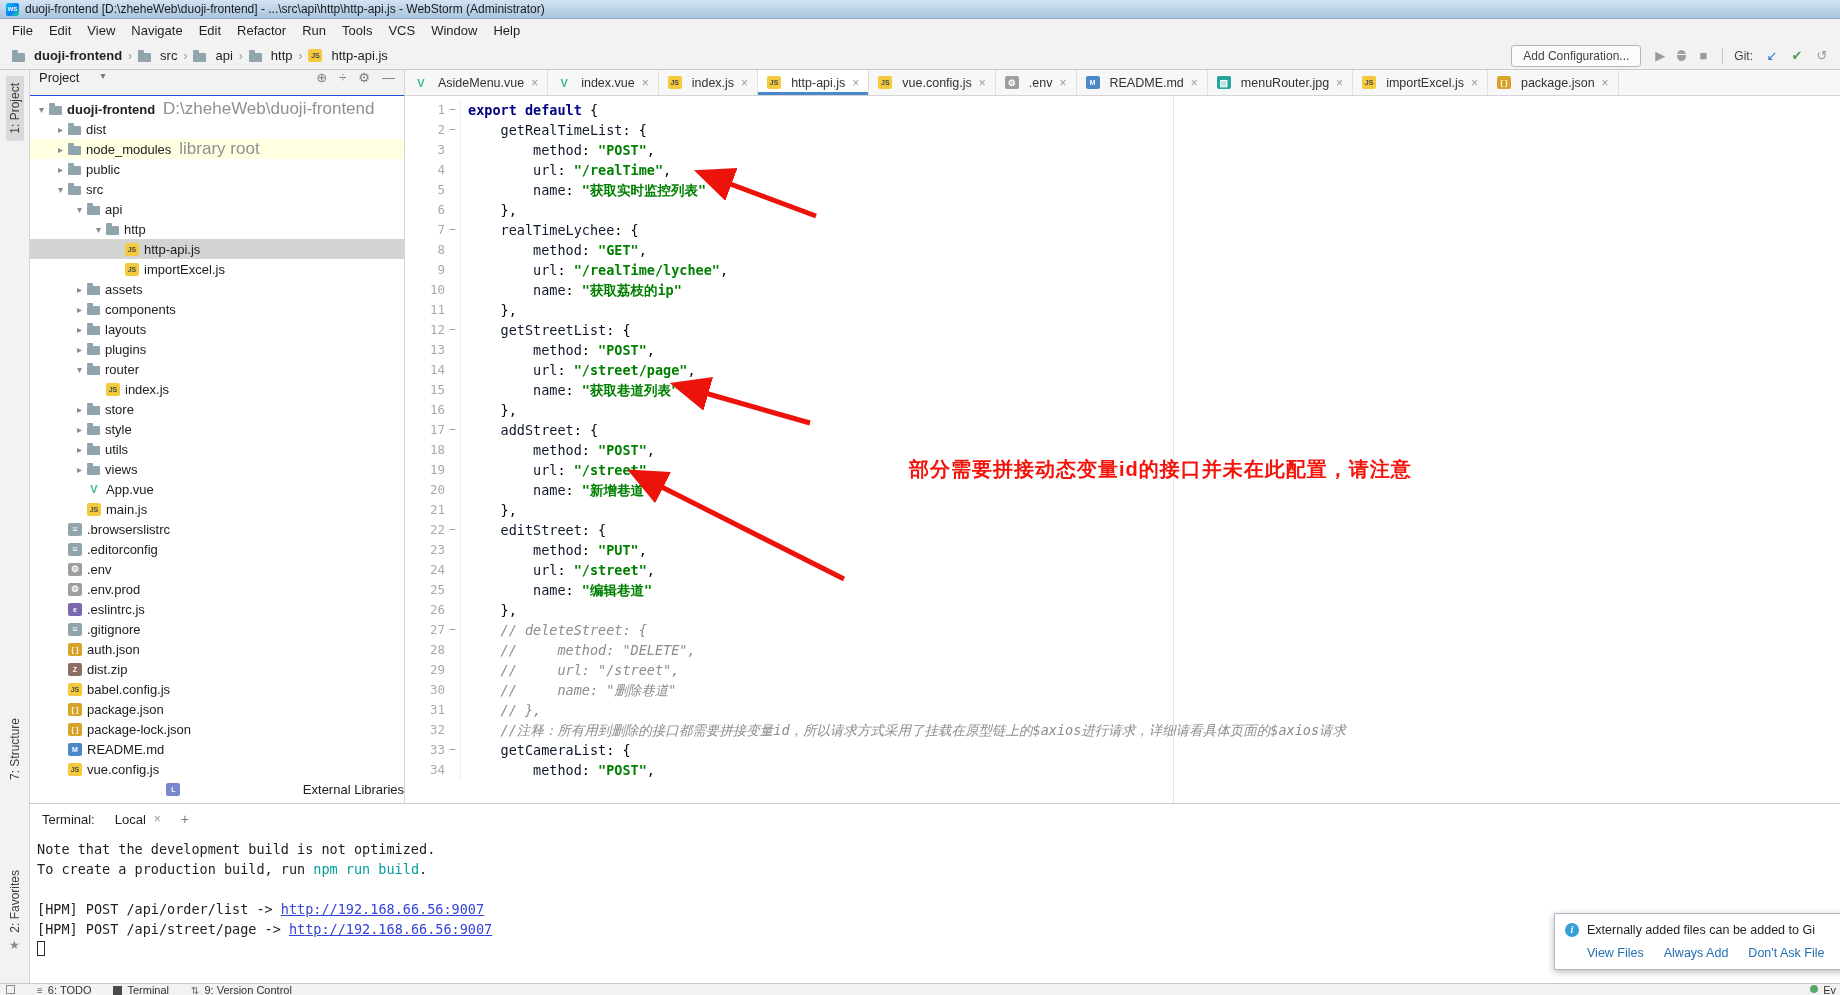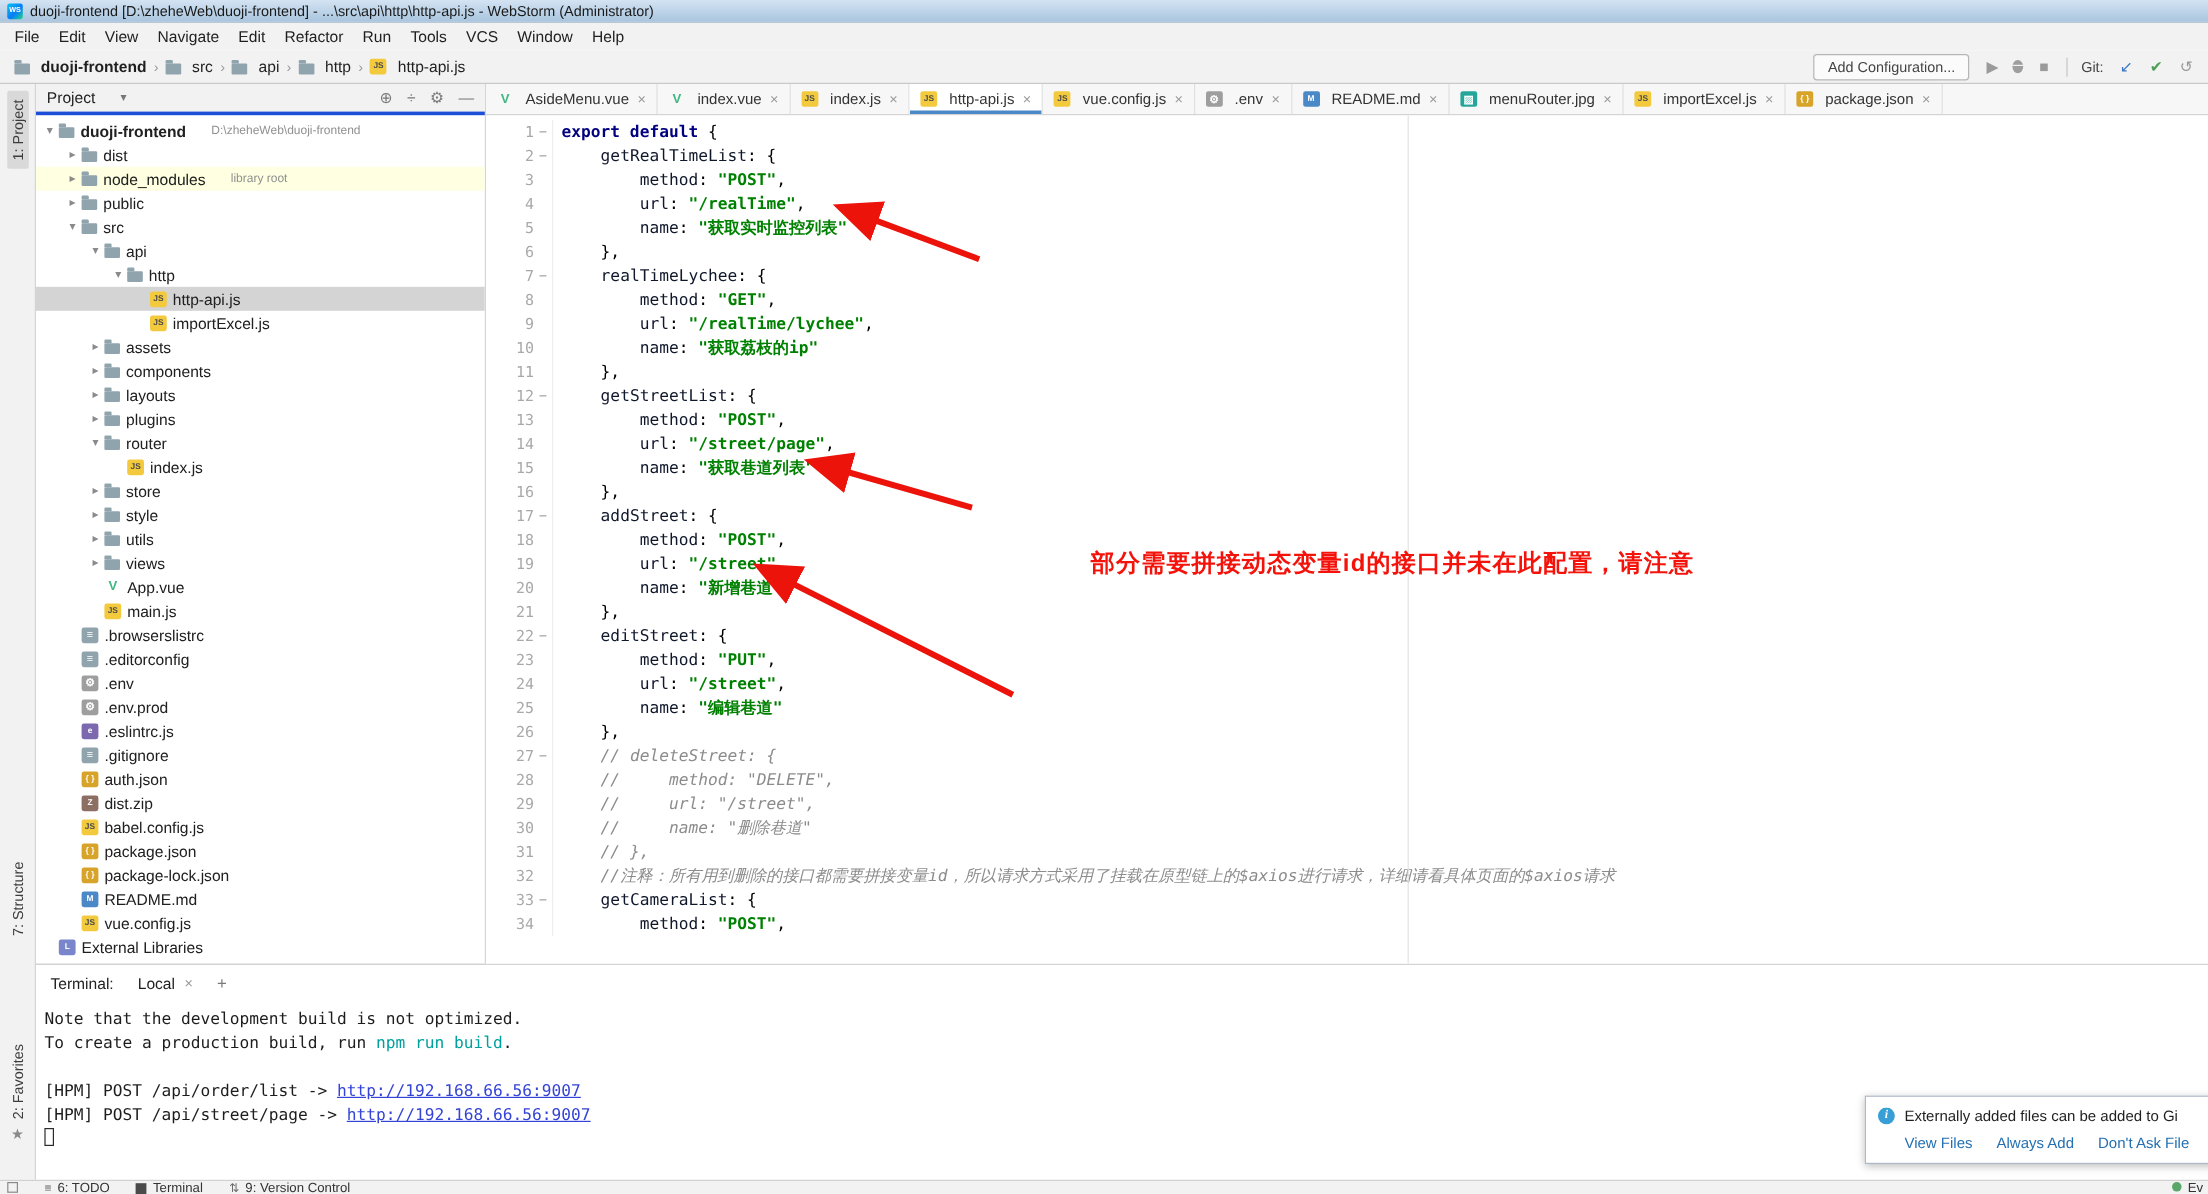--- a/index.html
+++ b/index.html
@@ -32,30 +32,30 @@
   .stripe-label{position:absolute;left:0;width:29px;display:flex;flex-direction:column;align-items:center;gap:5px;color:#3c3c3c;font-size:12px}
   .vtext{writing-mode:vertical-rl;transform:rotate(180deg);white-space:nowrap}
   .stripe-label.active .vtext{background:#d9d9d9;padding:7px 2px;border-radius:2px}
   .star{color:#8a8a8a;font-size:12px}
 
   .right-col{flex:1;display:flex;flex-direction:column;min-width:0}
   .upper{height:733px;display:flex;min-height:0}
 
   
   .project-panel{width:375px;flex:none;border-right:1px solid #d4d4d4;display:flex;flex-direction:column;background:#fff}
-  .panel-header{height:26px;background:#f2f2f2;border-bottom:3px solid #1d4ed8;display:flex;align-items:center;padding:0 9px;gap:21px;flex:none}
+  .panel-header{height:26px;background:#f2f2f2;border-bottom:1px solid #1d4ed8;display:flex;padding:0 9px;gap:21px;flex:none}
   .ph-caret{color:#777;font-size:10px}
   .ph-icons{margin-left:auto;display:flex;gap:12px;color:#7a7a7a;font-size:13px}
   .tree{flex:1;overflow:hidden;padding-top:3px}
   .tree-row{height:20px;display:flex;align-items:center;white-space:nowrap;cursor:default}
   .tree-row.selected{background:#d4d4d4}
   .tree-row.highlighted{background:#ffffe1}
   .chev{width:15px;color:#8a8a8a;font-size:10px;text-align:center;flex:none}
   .tree-label{color:#202020}
-  .tree-meta{color:#909090;margin-left:21px;font-size:10px}
+  .tree-meta{color:#909090;margin-left:8px;font-size:17px}
 
   
   .fico{display:inline-flex;width:14px;height:13px;border-radius:2px;align-items:center;justify-content:center;font:bold 7px "Liberation Sans",sans-serif;flex:none;margin-right:5px;color:#fff}
   .fico-folder{background:#90a4ae;width:13px;height:9px;margin-top:3px;border-radius:1px;position:relative}
   .fico-folder::before{content:"";position:absolute;top:-3px;left:0;width:6px;height:3px;background:#90a4ae;border-radius:1px 1px 0 0}
   .fico-js{background:#f3ca3e;color:#4a4a4a}
   .fico-vue{background:transparent;color:#41b883;font-size:11px}
   .fico-json{background:#d7a329}
   .fico-md{background:#4a88c7}
   .fico-cfg{background:#9e9e9e;font-size:9px}
@@ -375,21 +375,21 @@
             <div class="tree-row" style="padding-left: 23px;">
               <span class="chev"></span>
               <span class="fico fico-md">M</span>
               <span class="tree-label">README.md</span>
             </div>
             <div class="tree-row" style="padding-left: 23px;">
               <span class="chev"></span>
               <span class="fico fico-js">JS</span>
               <span class="tree-label">vue.config.js</span>
             </div>
-            <div class="tree-row" style="padding-left: 4px;">
+            <div class="tree-row" style="padding-left: 4px; justify-content: space-between;">
               <span class="chev"></span>
               <span class="fico fico-lib">L</span>
               <span class="tree-label">External Libraries</span>
             </div>
           </div>
       </div>
 
       <div class="editor-area">
         <div class="tabbar">
             <div class="tab">

